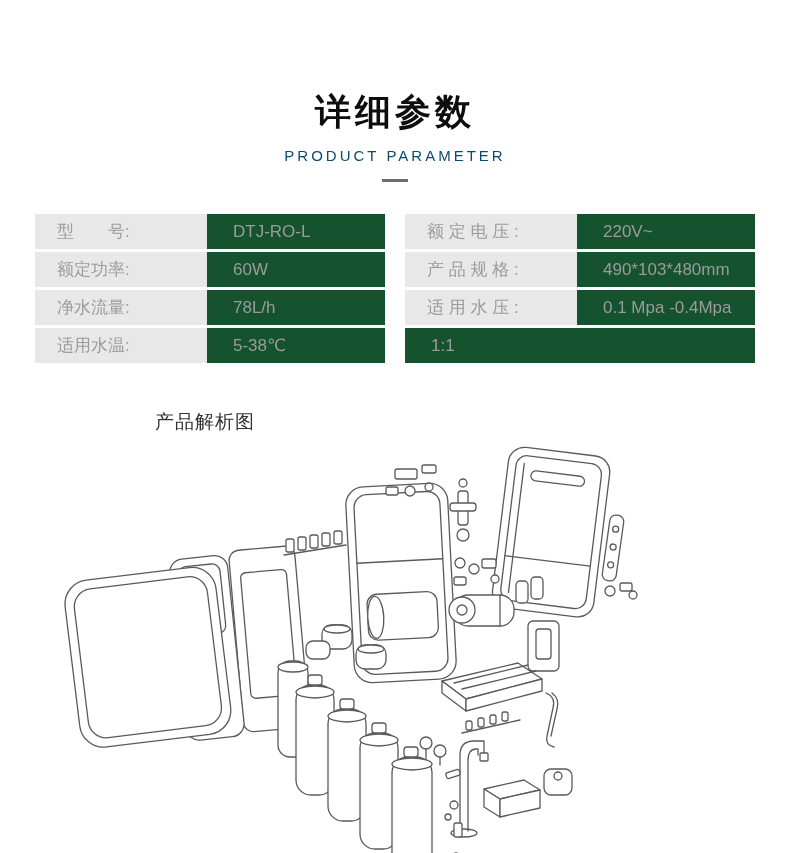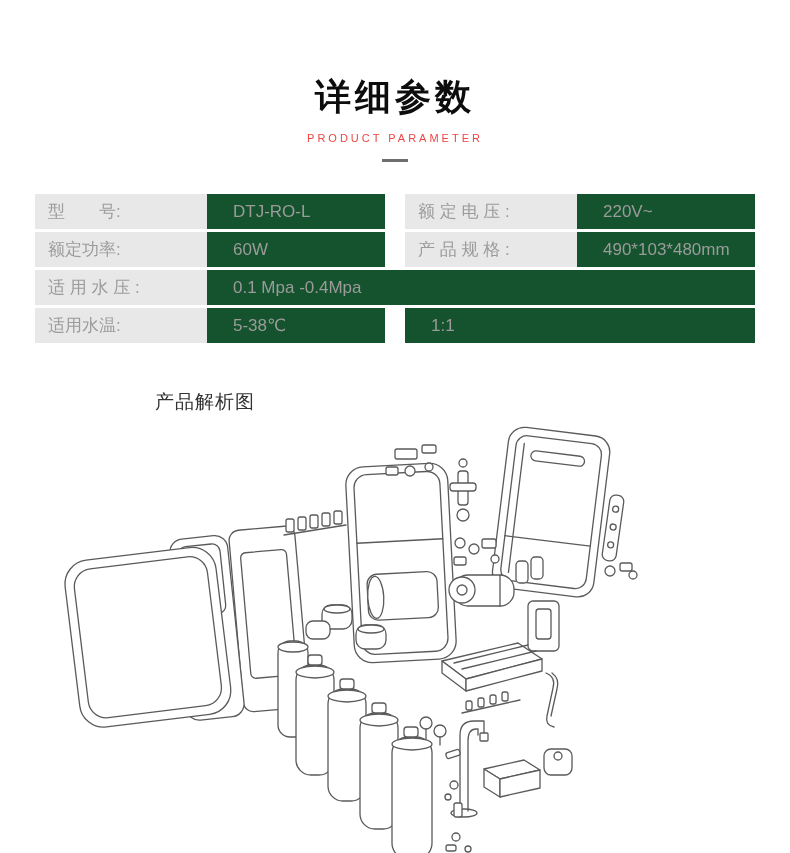--- a/index.html
+++ b/index.html
@@ -1,29 +1,29 @@
 <!DOCTYPE html>
 <html><head>
 <meta charset="utf-8">
 <style>
   html,body{margin:0;padding:0;}
   body{
     width:790px;height:853px;background:#ffffff;overflow:hidden;
     font-family:"Liberation Sans","DejaVu Sans",sans-serif;
   }
-  .header{ text-align:center; padding-top:76px; }
+  .header{ text-align:center; padding-top:76px;margin-top:15px; }
   .title{ font-size:36px; font-weight:700; color:#0d0d0d; letter-spacing:4px; line-height:1.15; }
-  .subtitle{ font-size:11px; color:#ef4444; letter-spacing:3px; margin-top:15px; }
+  .subtitle{ font-size:15px; color:#0c4a6e; letter-spacing:3px; margin-top:15px; }
   .divider{ width:26px; height:3px; background:#6e6e6e; margin:15px auto 0 auto; }
 
   .specs{ margin:32px 35px 0 35px; }
   .spec-row{ display:flex; margin-bottom:3px; }
   .pair{ display:flex; flex:1; height:35px; line-height:35px; font-size:17px; color:#9b9b9b; }
   .pair.left{ margin-right:20px; }
-  .cell-label{ width:172px; background:#e8e8e8; padding-left:13px; box-sizing:border-box; white-space:pre; }
+  .cell-label{ width:172px; background:#e8e8e8; padding-left:22px; box-sizing:border-box; white-space:pre; }
   .cell-value{ flex:1; background:#14532d; padding-left:26px; box-sizing:border-box; }
 
   .diagram-heading{ margin:46px 0 8px 155px; font-size:19px; color:#333333; letter-spacing:1px; }
   .diagram-wrap{ margin:6px 0 0 50px; }
   svg .ln{ fill:none; }
 </style>
 </head>
 <body>
 
 <div class="header">
@@ -47,20 +47,24 @@
     <div class="pair left">
       <div class="cell-label">额定功率:</div>
       <div class="cell-value">60W</div>
     </div>
     <div class="pair">
       <div class="cell-label">产 品 规 格 :</div>
       <div class="cell-value">490*103*480mm</div>
     </div>
   </div>
   <div class="spec-row">
+    <div class="pair left">
+      <div class="cell-label">净水流量:</div>
+      <div class="cell-value">78L/h</div>
+    </div>
     <div class="pair">
       <div class="cell-label">适 用 水 压 :</div>
       <div class="cell-value">0.1 Mpa -0.4Mpa</div>
     </div>
   </div>
   <div class="spec-row">
     <div class="pair left">
       <div class="cell-label">适用水温:</div>
       <div class="cell-value">5-38℃</div>
     </div>

